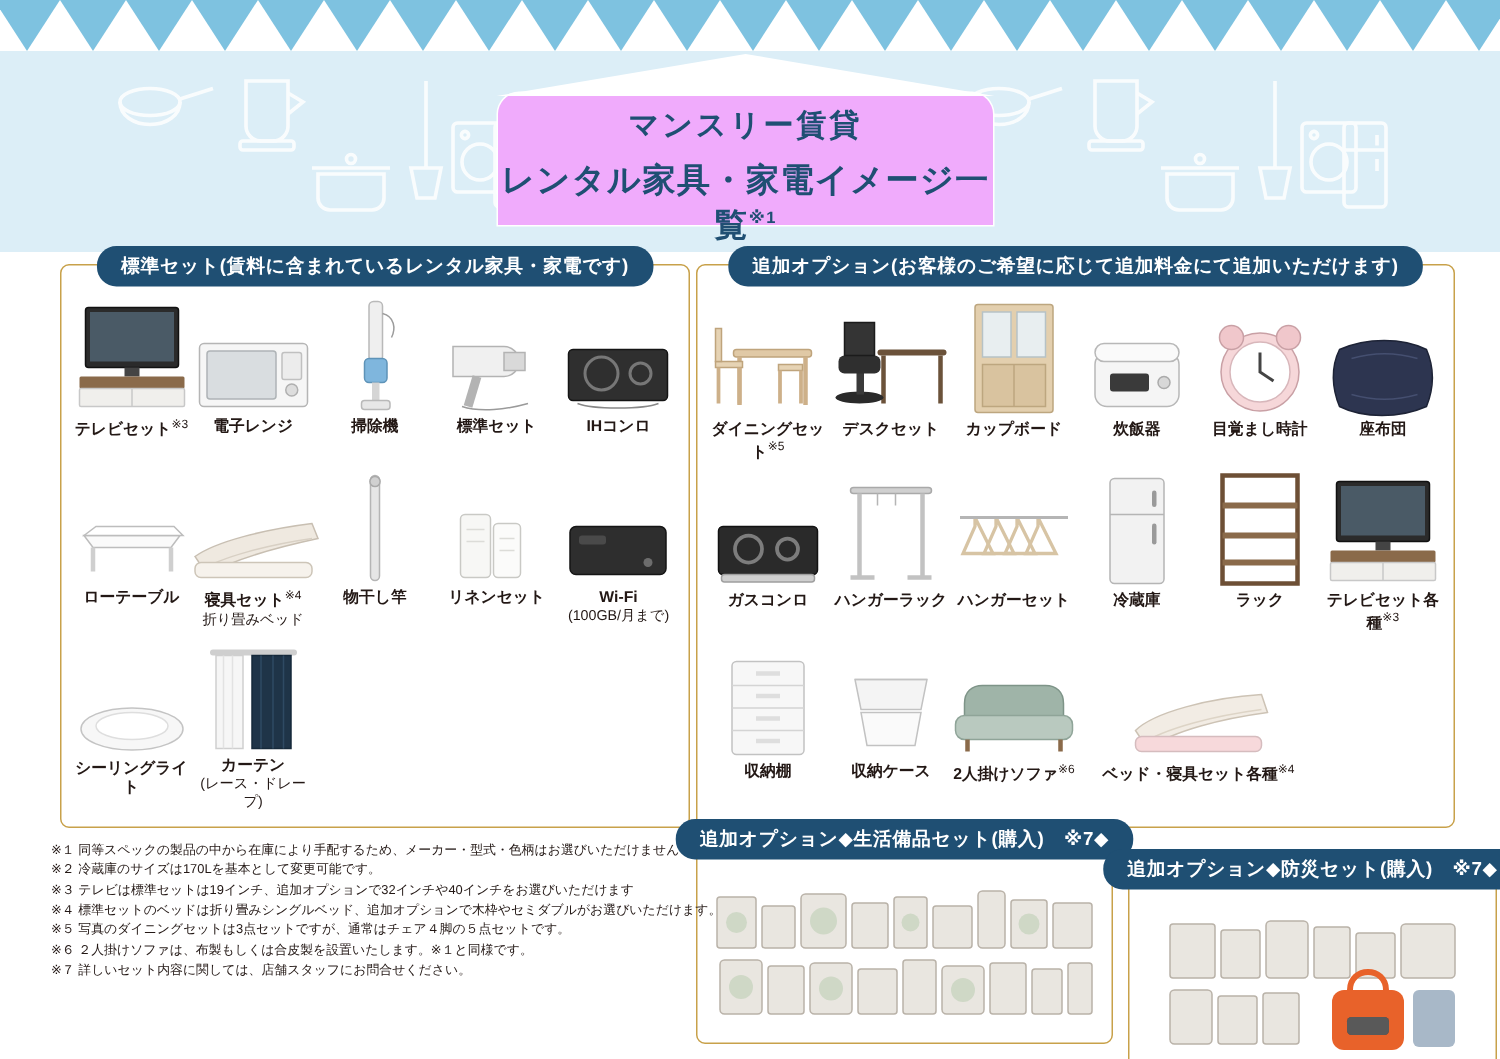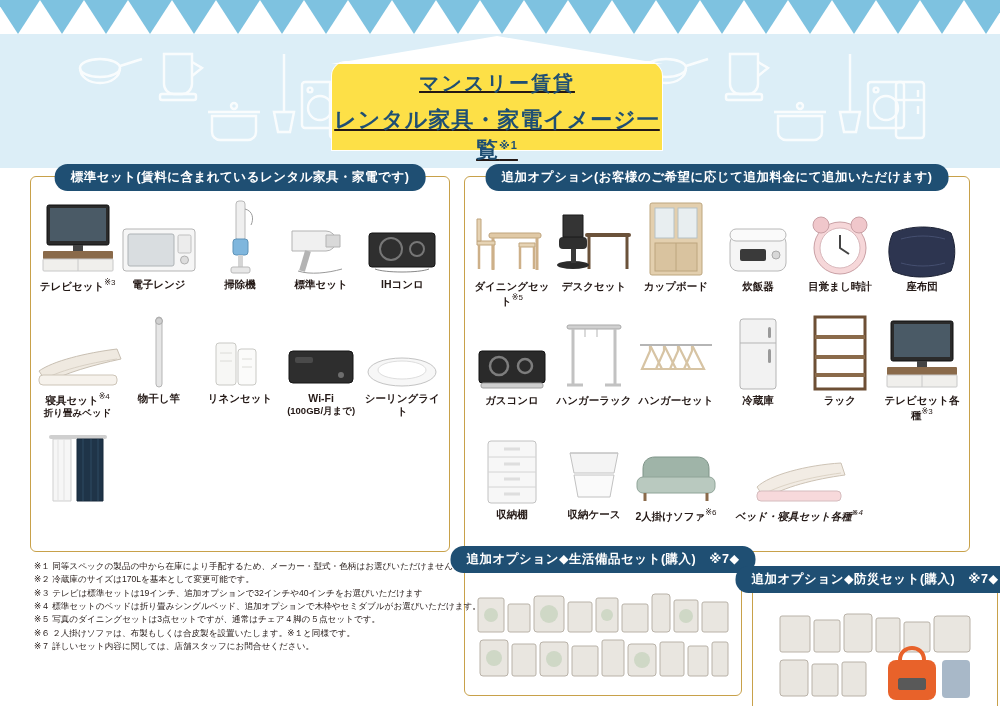--- a/index.html
+++ b/index.html
@@ -31,25 +31,24 @@
   .header-icons{
     position:absolute;top:38px;height:110px;
     opacity:.85;
   }
   .header-icons.left{left:72px;}
   .header-icons.right{right:72px;}
   .header-icons svg{display:block;}
 
   .title-box{
     position:absolute;left:332px;top:62px;width:330px;height:88px;
-    background:#fde047;
+    background:#f0abfc;
     border-radius:14px 14px 0 0;
     box-shadow:0 0 0 1px #ffffff;
     text-align:center;
-    text-decoration:underline;
   }
   .title-box:before{
     content:"";position:absolute;left:-1px;top:-26px;
     width:0;height:0;
     border-left:166px solid transparent;
     border-right:166px solid transparent;
     border-bottom:28px solid #ffffff;
   }
   .title-line1{
     position:relative;
@@ -77,21 +76,21 @@
     background:#1f4f73;
     color:#ffffff;
     font-size:12.5px;
     font-weight:bold;
     white-space:nowrap;
     padding:5px 16px;
     border-radius:13px;
     letter-spacing:.5px;
   }
 
-  #panel-standard{left:30px;top:176px;width:418px;height:374px;}
+  #panel-standard{left:40px;top:176px;width:418px;height:374px;}
   #panel-option{left:464px;top:176px;width:504px;height:374px;}
   #panel-living{left:464px;top:558px;width:276px;height:136px;}
   #panel-disaster{left:752px;top:578px;width:216px;height:136px;padding-left:28px;}
 
   .grid{
     position:absolute;left:0;top:18px;right:0;bottom:2px;
     display:flex;flex-wrap:wrap;
     align-content:flex-start;
     padding:4px 6px 0 6px;
     box-sizing:border-box;
@@ -106,30 +105,30 @@
   }
   .cell .cap{
     text-align:center;
     font-size:10.5px;
     line-height:1.25;
     color:#231815;
     margin-top:3px;
     font-weight:bold;
   }
   .cell .cap .mark{font-size:8px;vertical-align:super;font-weight:normal;}
-  .cell .cap .sub{display:block;font-size:9.5px;font-weight:bold;}
+  .cell .cap .sub{display:block;font-size:9.5px;font-weight:normal;}
 
   
   #panel-standard .cell{width:20%;height:114px;}
   #panel-standard .cell .art{height:76px;}
 
   
   #panel-option .cell{width:16.666%;height:114px;}
   #panel-option .cell .art{height:78px;}
-  #panel-option .cell.wide{width:33.332%;font-style:italic;}
+  #panel-option .cell.wide{width:33.332%;}
 
   
   .photo-strip{
     position:absolute;left:8px;top:26px;right:8px;bottom:8px;
     display:flex;align-items:center;justify-content:center;
     overflow:hidden;
   }
 
   
   .notes{
@@ -312,20 +311,30 @@
             <rect x="4" y="4" width="66" height="34" rx="3" fill="#2f2f2f" stroke="#141414"></rect>
             <circle cx="26" cy="20" r="11" fill="none" stroke="#777" stroke-width="2"></circle>
             <circle cx="52" cy="20" r="7" fill="none" stroke="#777" stroke-width="2"></circle>
             <path d="M10 40c10 4 44 4 54 0" fill="none" stroke="#888"></path>
           </svg>
         </div>
         <div class="cap">IHコンロ</div>
       </div>
       <div class="cell">
         <div class="art">
+          <svg width="76" height="44" viewBox="0 0 76 44">
+            <path d="M6 12h64l-6 8H12z" fill="#fafafa" stroke="#bdbdbd"></path>
+            <path d="M12 20v16M64 20v16" stroke="#cfcfcf" stroke-width="3"></path>
+            <path d="M6 12l8-6h52l6 6z" fill="#ffffff" stroke="#bdbdbd"></path>
+          </svg>
+        </div>
+        <div class="cap">ローテーブル</div>
+      </div>
+      <div class="cell">
+        <div class="art">
           <svg width="86" height="54" viewBox="0 0 86 54">
             <path d="M4 36c14-10 46-18 78-22l4 10c-28 6-56 14-74 24z" fill="#efe9e0" stroke="#c8bfb2"></path>
             <path d="M6 46c16-10 48-18 76-22" fill="none" stroke="#d8d0c4"></path>
             <rect x="4" y="40" width="78" height="10" rx="4" fill="#f6f2ec" stroke="#cdc5b8"></rect>
           </svg>
         </div>
         <div class="cap">寝具セット<span class="mark">※4</span><span class="sub">折り畳みベッド</span></div>
       </div>
       <div class="cell">
         <div class="art">
@@ -368,20 +377,21 @@
       <div class="cell">
         <div class="art">
           <svg width="62" height="70" viewBox="0 0 62 70">
             <rect x="2" y="2" width="58" height="4" rx="2" fill="#cfcfcf"></rect>
             <path d="M6 6h18v62H6z" fill="#f6f6f6" stroke="#cfcfcf"></path>
             <path d="M11 6v62M17 6v62" stroke="#e2e2e2"></path>
             <path d="M30 6h26v62H30z" fill="#1f3448" stroke="#16293a"></path>
             <path d="M36 6v62M44 6v62M51 6v62" stroke="#2f4a63"></path>
           </svg>
         </div>
+        <div class="cap">カーテン<span class="sub">(レース・ドレープ)</span></div>
       </div>
     </div>
 </div>
 
 <div class="panel" id="panel-option">
   <div class="panel-title">追加オプション(お客様のご希望に応じて追加料金にて追加いただけます)</div>
   <div class="grid" id="grid-option">
       <div class="cell">
         <div class="art">
           <svg width="78" height="66" viewBox="0 0 78 66">

